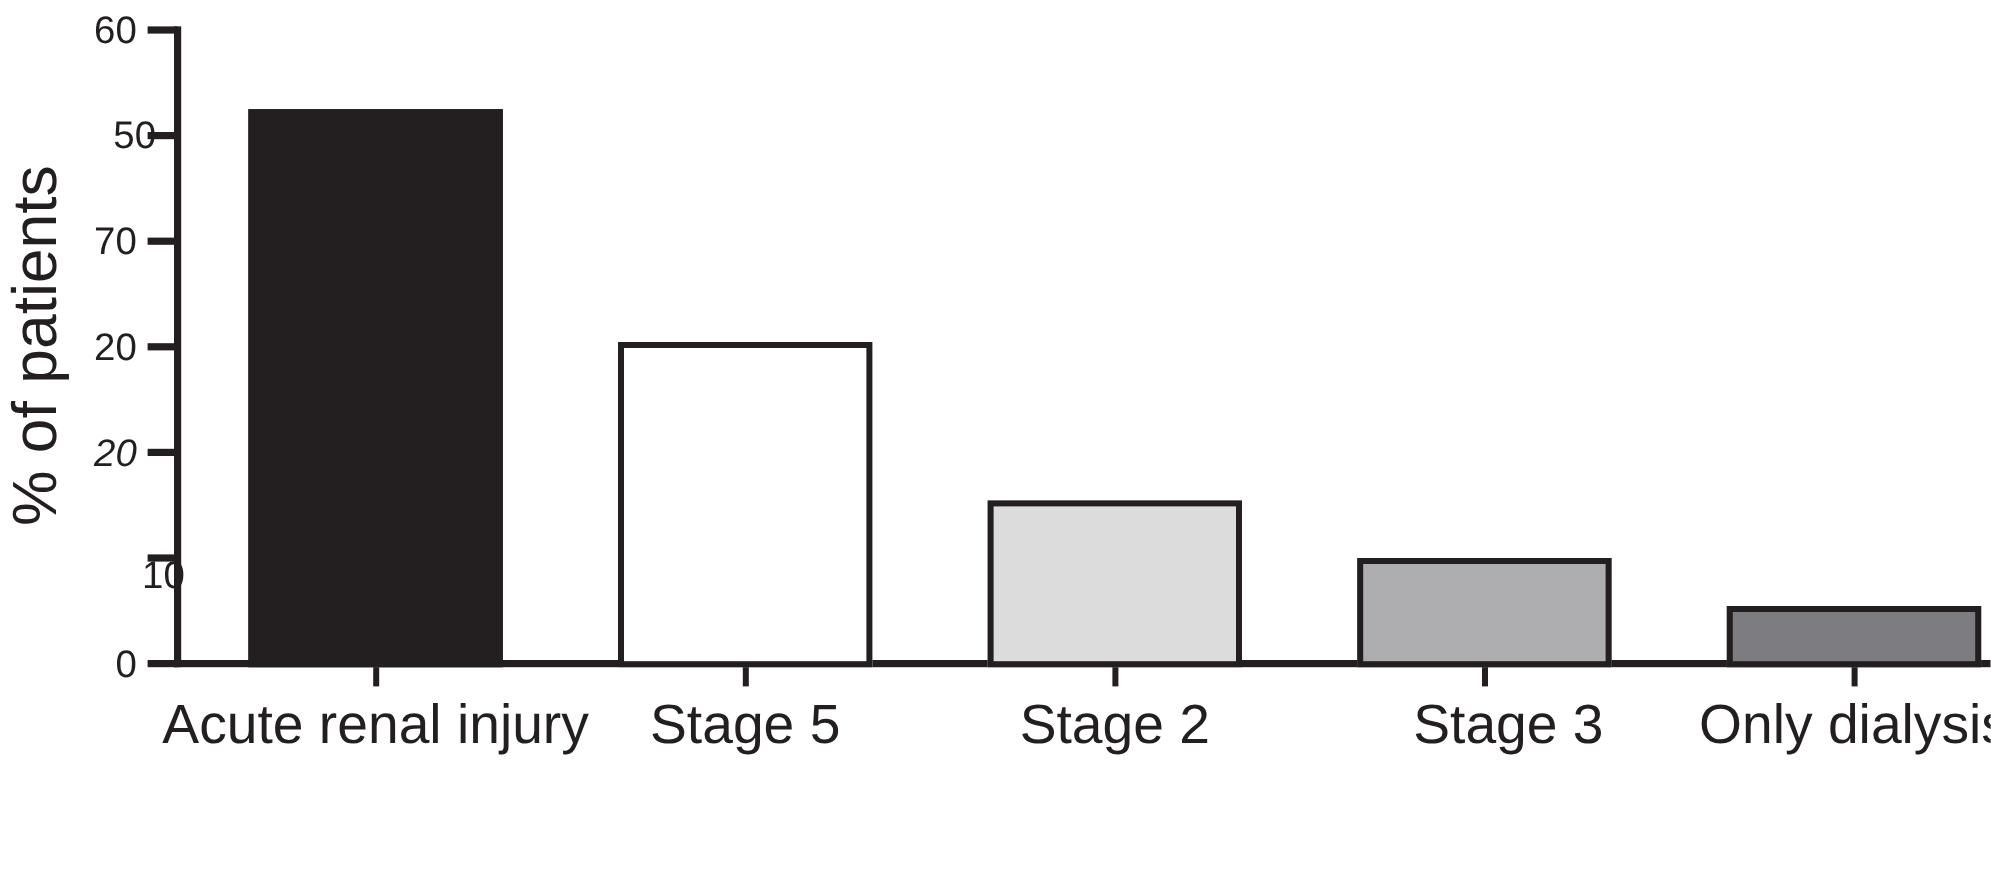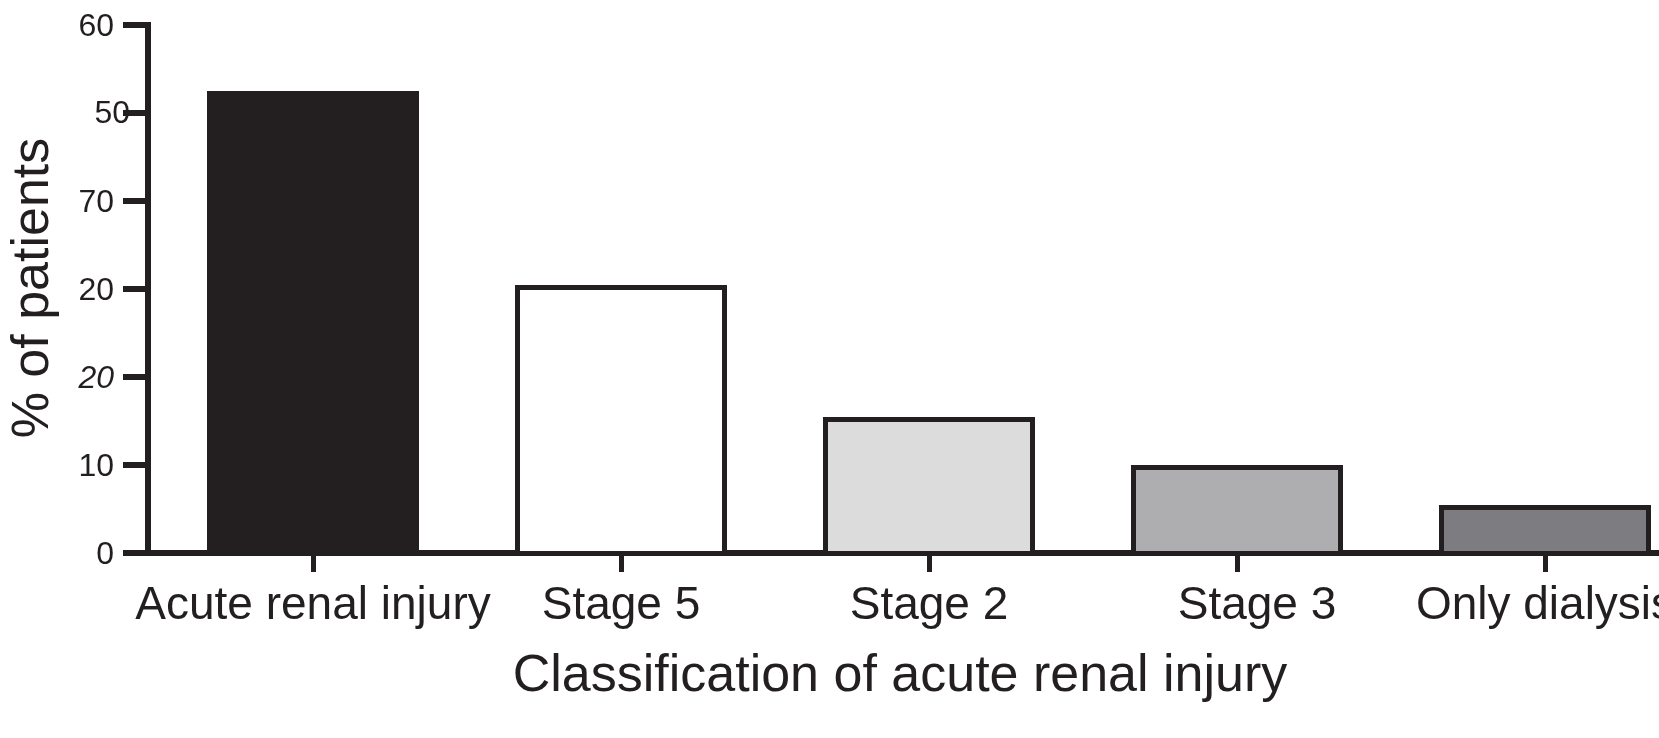--- a/index.html
+++ b/index.html
@@ -91,21 +91,21 @@
 <body>
 
 <div class="figure">
   <div class="y-axis-title">% of patients</div>
   <div class="axis-line y-axis-line"></div>
   <div class="axis-line x-axis-line"></div>
   <div id="yticks">
       <div class="ytick" style="top: 550px;"></div>
       <div class="ytick-label" style="top: 527px;">0</div>
       <div class="ytick" style="top: 462px;"></div>
-      <div class="ytick-label" style="top: 439px;">10</div>
+      <div class="ytick-label" style="top: 453px; padding-left: 40px;">10</div>
       <div class="ytick" style="top: 374px;"></div>
       <div class="ytick-label" style="top: 351px; font-style: italic;">20</div>
       <div class="ytick" style="top: 286px;"></div>
       <div class="ytick-label" style="top: 263px;">20</div>
       <div class="ytick" style="top: 198px;"></div>
       <div class="ytick-label" style="top: 175px;">70</div>
       <div class="ytick" style="top: 110px;"></div>
       <div class="ytick-label" style="top: 86px; margin-left: 16px;">50</div>
       <div class="ytick" style="top: 22px;"></div>
       <div class="ytick-label" style="top: -1px;">60</div>
@@ -124,14 +124,13 @@
       <div class="xtick" style="left: 1234.5px;"></div>
       <div class="xtick" style="left: 1542.5px;"></div>
     </div>
   <div id="xlabels">
       <div class="xcat-label" style="left: 313px;">Acute renal injury</div>
       <div class="xcat-label" style="left: 621px;">Stage 5</div>
       <div class="xcat-label" style="left: 929px;">Stage 2</div>
       <div class="xcat-label" style="left: 1237px; margin-left: 20px;">Stage 3</div>
       <div class="xcat-label" style="left: 1545px;">Only dialysis</div>
     </div>
-  <div class="x-axis-title">Classification of acute renal injury</div>
 </div>
 
 </body></html>

